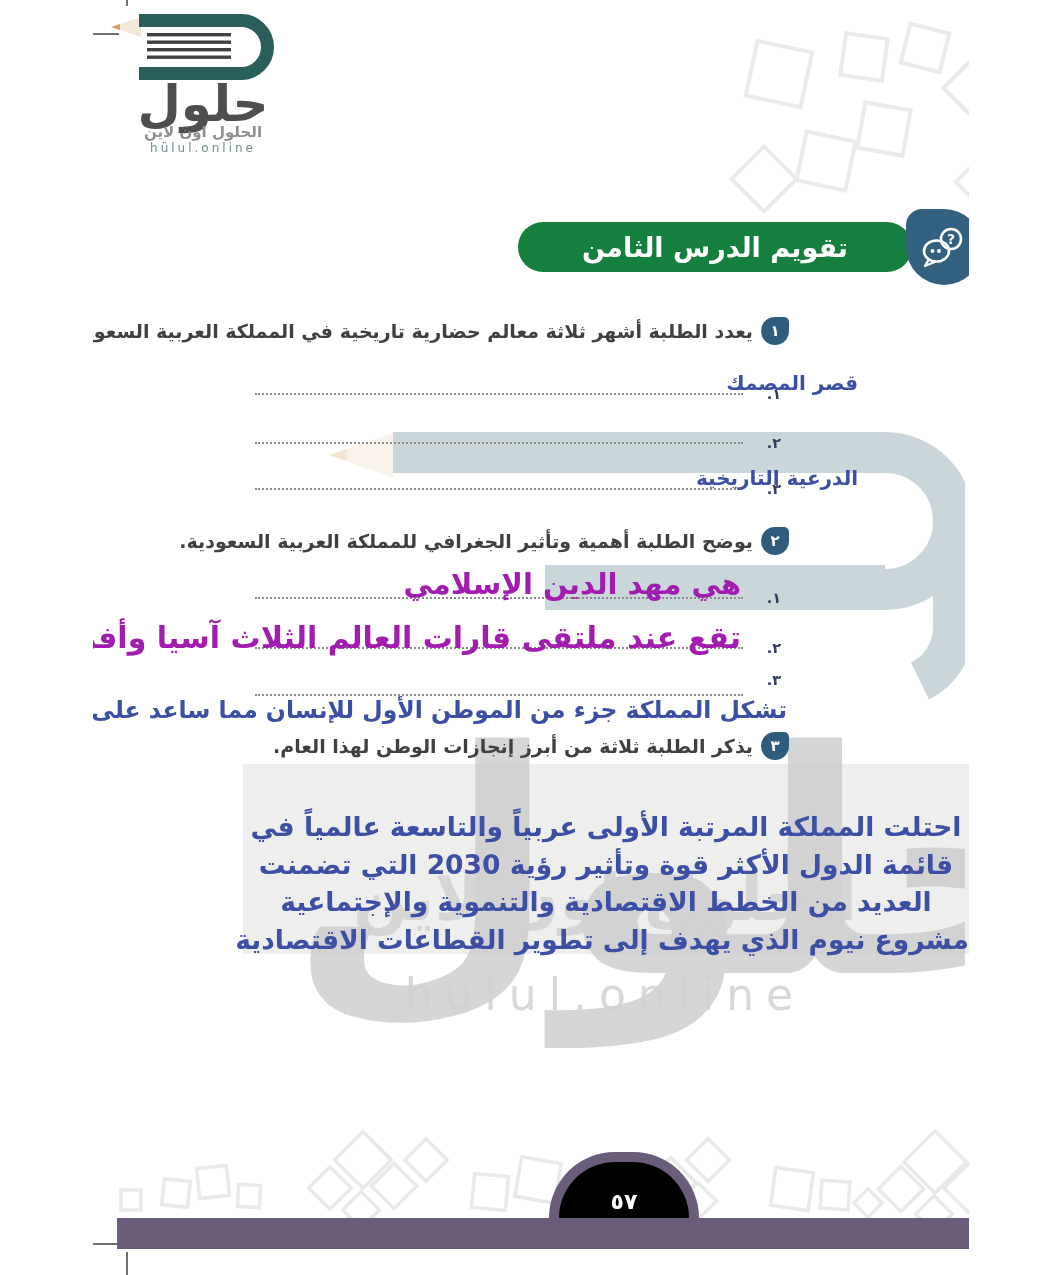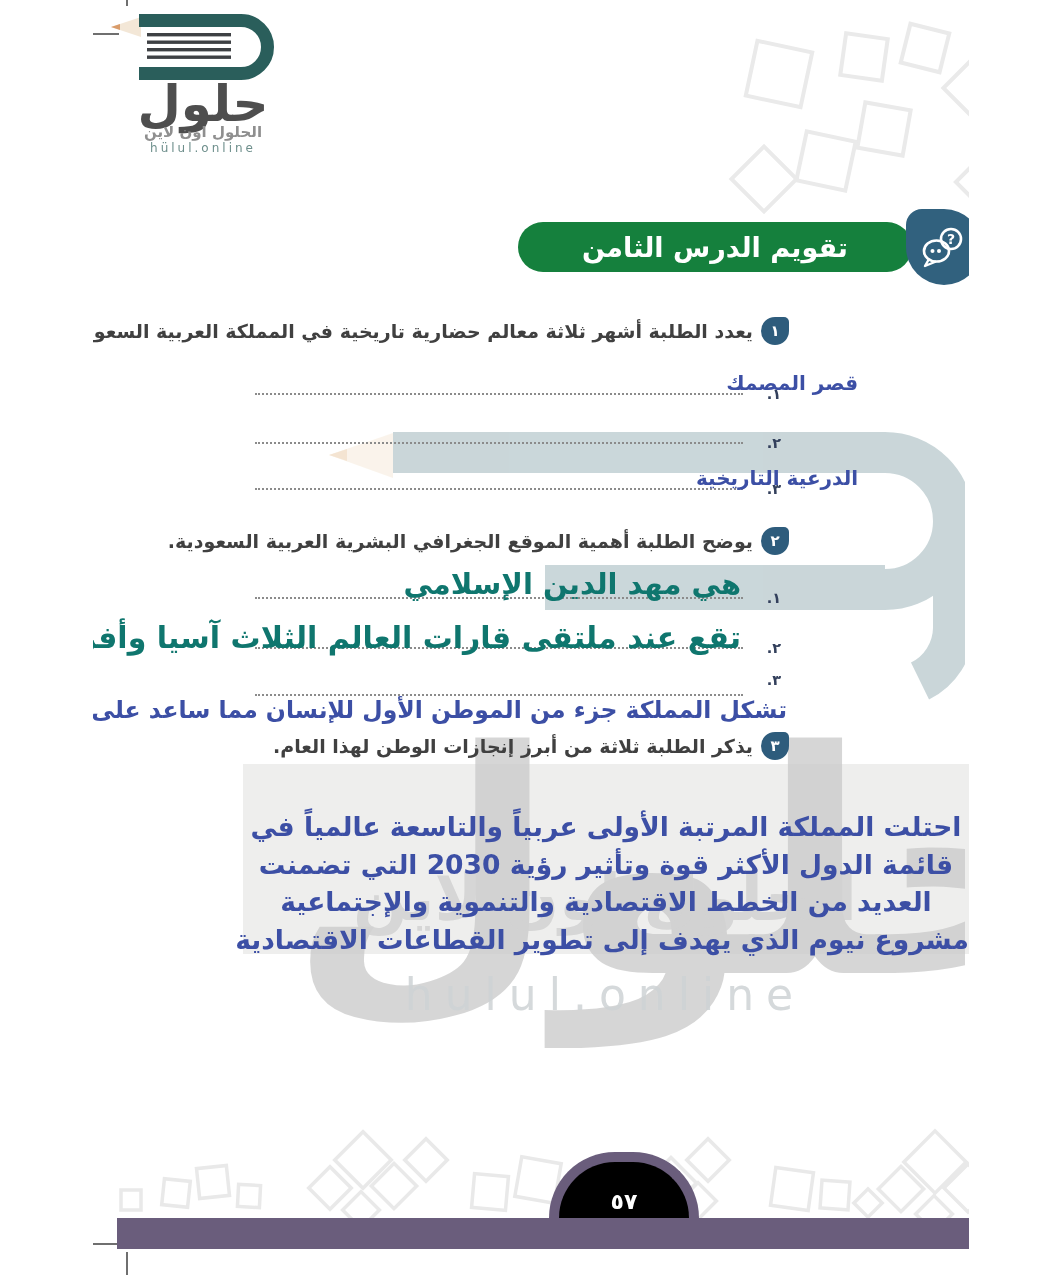--- a/index.html
+++ b/index.html
@@ -32,21 +32,21 @@
   .q-text{position:absolute;right:216px;font-size:19px;font-weight:bold;color:#404040;
           white-space:nowrap;z-index:4;}
 
   
   .ans-row{position:absolute;left:162px;right:226px;height:42px;border-bottom:2px dotted #8b8b8b;z-index:4;}
   .marker{position:absolute;right:-38px;bottom:-9px;font-size:14.5px;font-weight:bold;color:#33405c;}
   .marker-above{position:absolute;right:-38px;bottom:6px;font-size:14.5px;font-weight:bold;color:#33405c;}
   .ans-text{position:absolute;bottom:-2px;left:0;right:0;text-align:right;font-weight:bold;
             color:#3c4fa5;font-size:20px;white-space:nowrap;}
   .shift{transform:translateX(115px);}
-  .ans-right{position:absolute;bottom:-4px;right:2px;font-weight:bold;color:#0f766e;
+  .ans-right{position:absolute;bottom:-4px;right:2px;font-weight:bold;color:#a21caf;
              font-size:29px;white-space:nowrap;text-align:right;}
   .ans-big{font-size:30px;bottom:-8px;}
   .ans-under{position:absolute;top:696px;right:182px;font-size:23.5px;font-weight:bold;
              color:#3c4fa5;white-space:nowrap;z-index:4;}
 
   
   .q3-panel{position:absolute;left:150px;top:764px;width:726px;height:190px;
             background:rgba(235,235,234,0.85);z-index:2;}
   .q3-answer{position:absolute;left:150px;top:767px;width:726px;z-index:4;text-align:center;margin-top:41px;}
   .q3-answer div{font-size:26.5px;line-height:37.5px;font-weight:bold;color:#3c4fa5;white-space:nowrap;}
@@ -182,21 +182,21 @@
     <span class="marker">٢.</span>
   </div>
   <div class="ans-row" style="top:446px;">
     <span class="marker">٣.</span>
     <span class="ans-text shift">الدرعية التاريخية</span>
   </div>
 
   <div class="badge" style="top:527px;">
     <span>٢</span>
   </div>
-  <div class="q-text" style="top:530px;">يوضح الطلبة أهمية الموقع الجغرافي البشرية العربية السعودية.</div>
+  <div class="q-text" style="top:530px;">يوضح الطلبة أهمية وتأثير الجغرافي للمملكة العربية السعودية.</div>
 
   <div class="ans-row" style="top:555px;">
     <span class="marker">١.</span>
     <span class="ans-right">هي مهد الدين الإسلامي</span>
   </div>
   <div class="ans-row" style="top:605px;">
     <span class="marker">٢.</span>
     <span class="ans-right ans-big">تقع عند ملتقى قارات العالم الثلاث آسيا وأفريقيا وأوربا</span>
   </div>
   <div class="ans-row" style="top:652px;">

